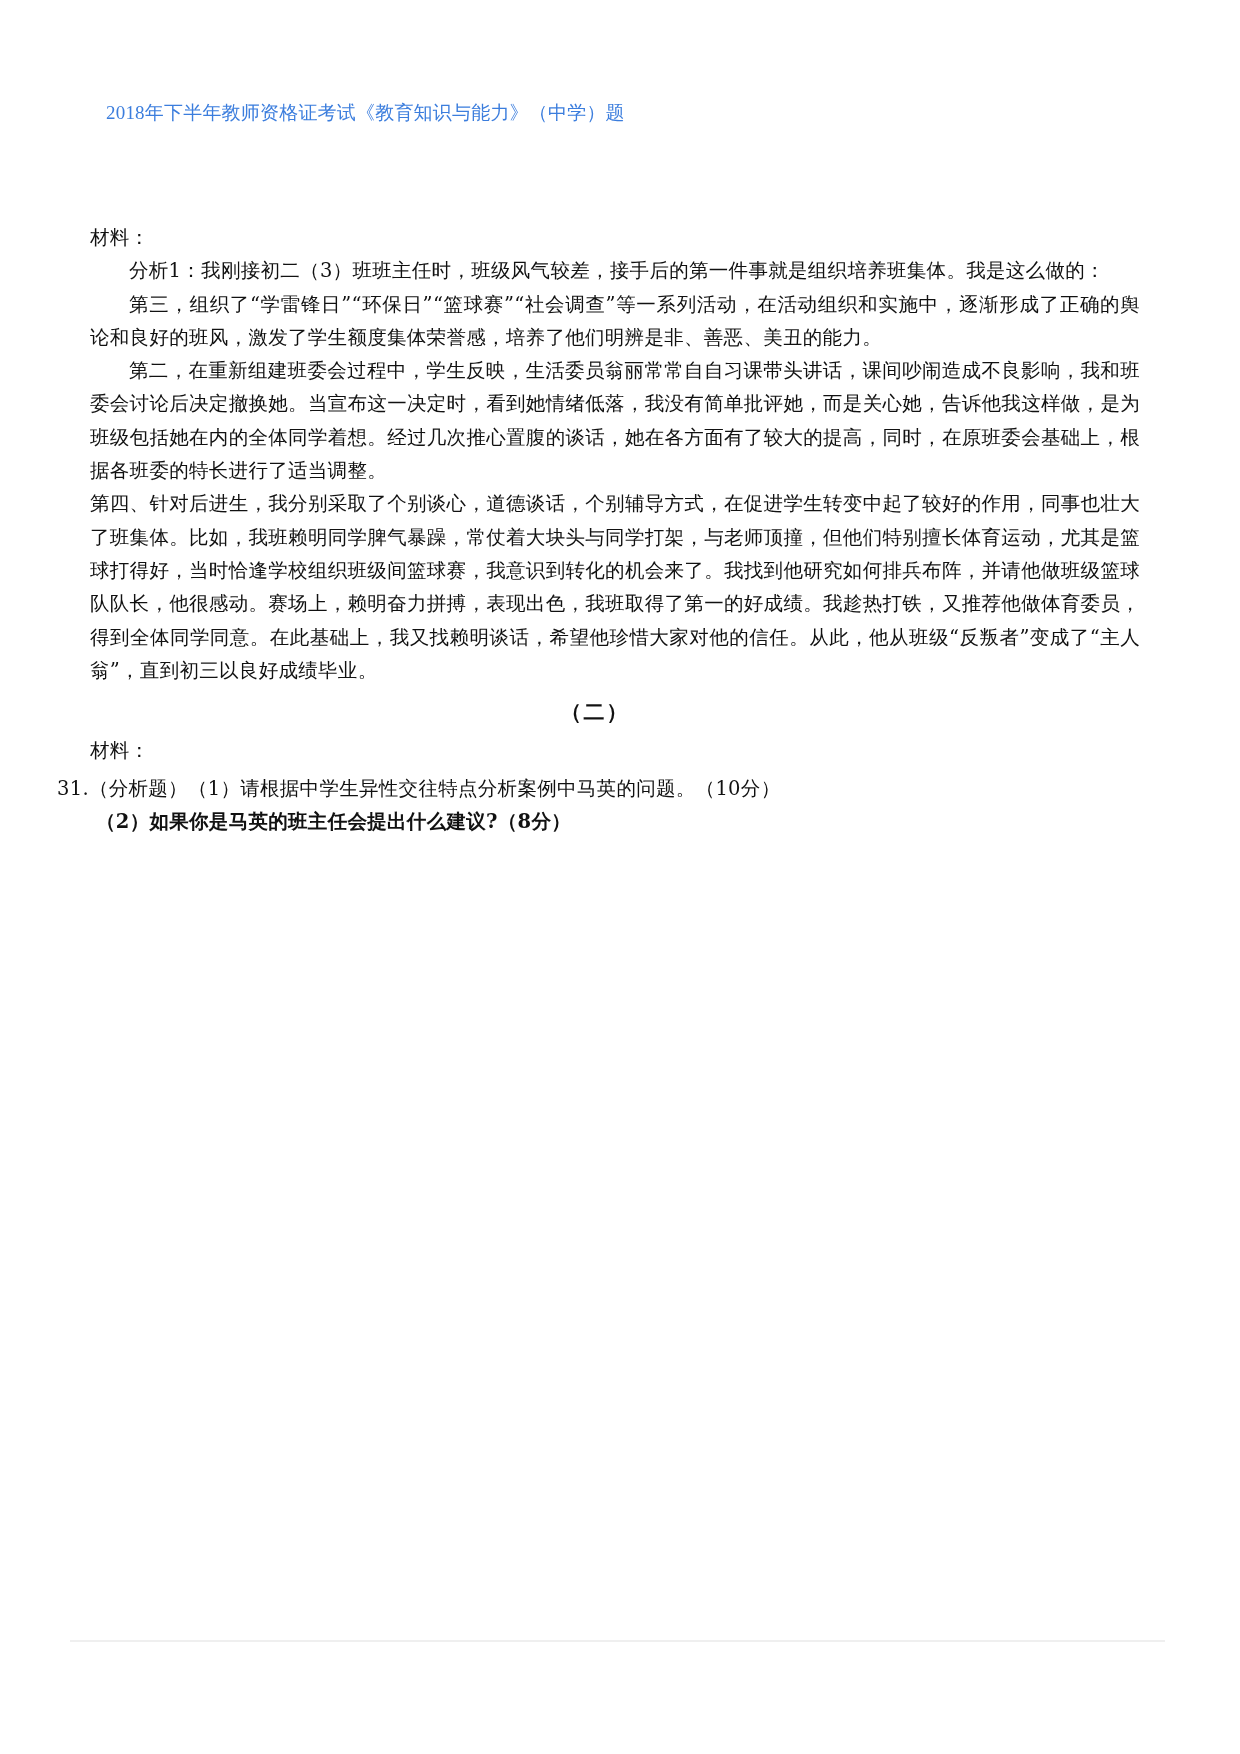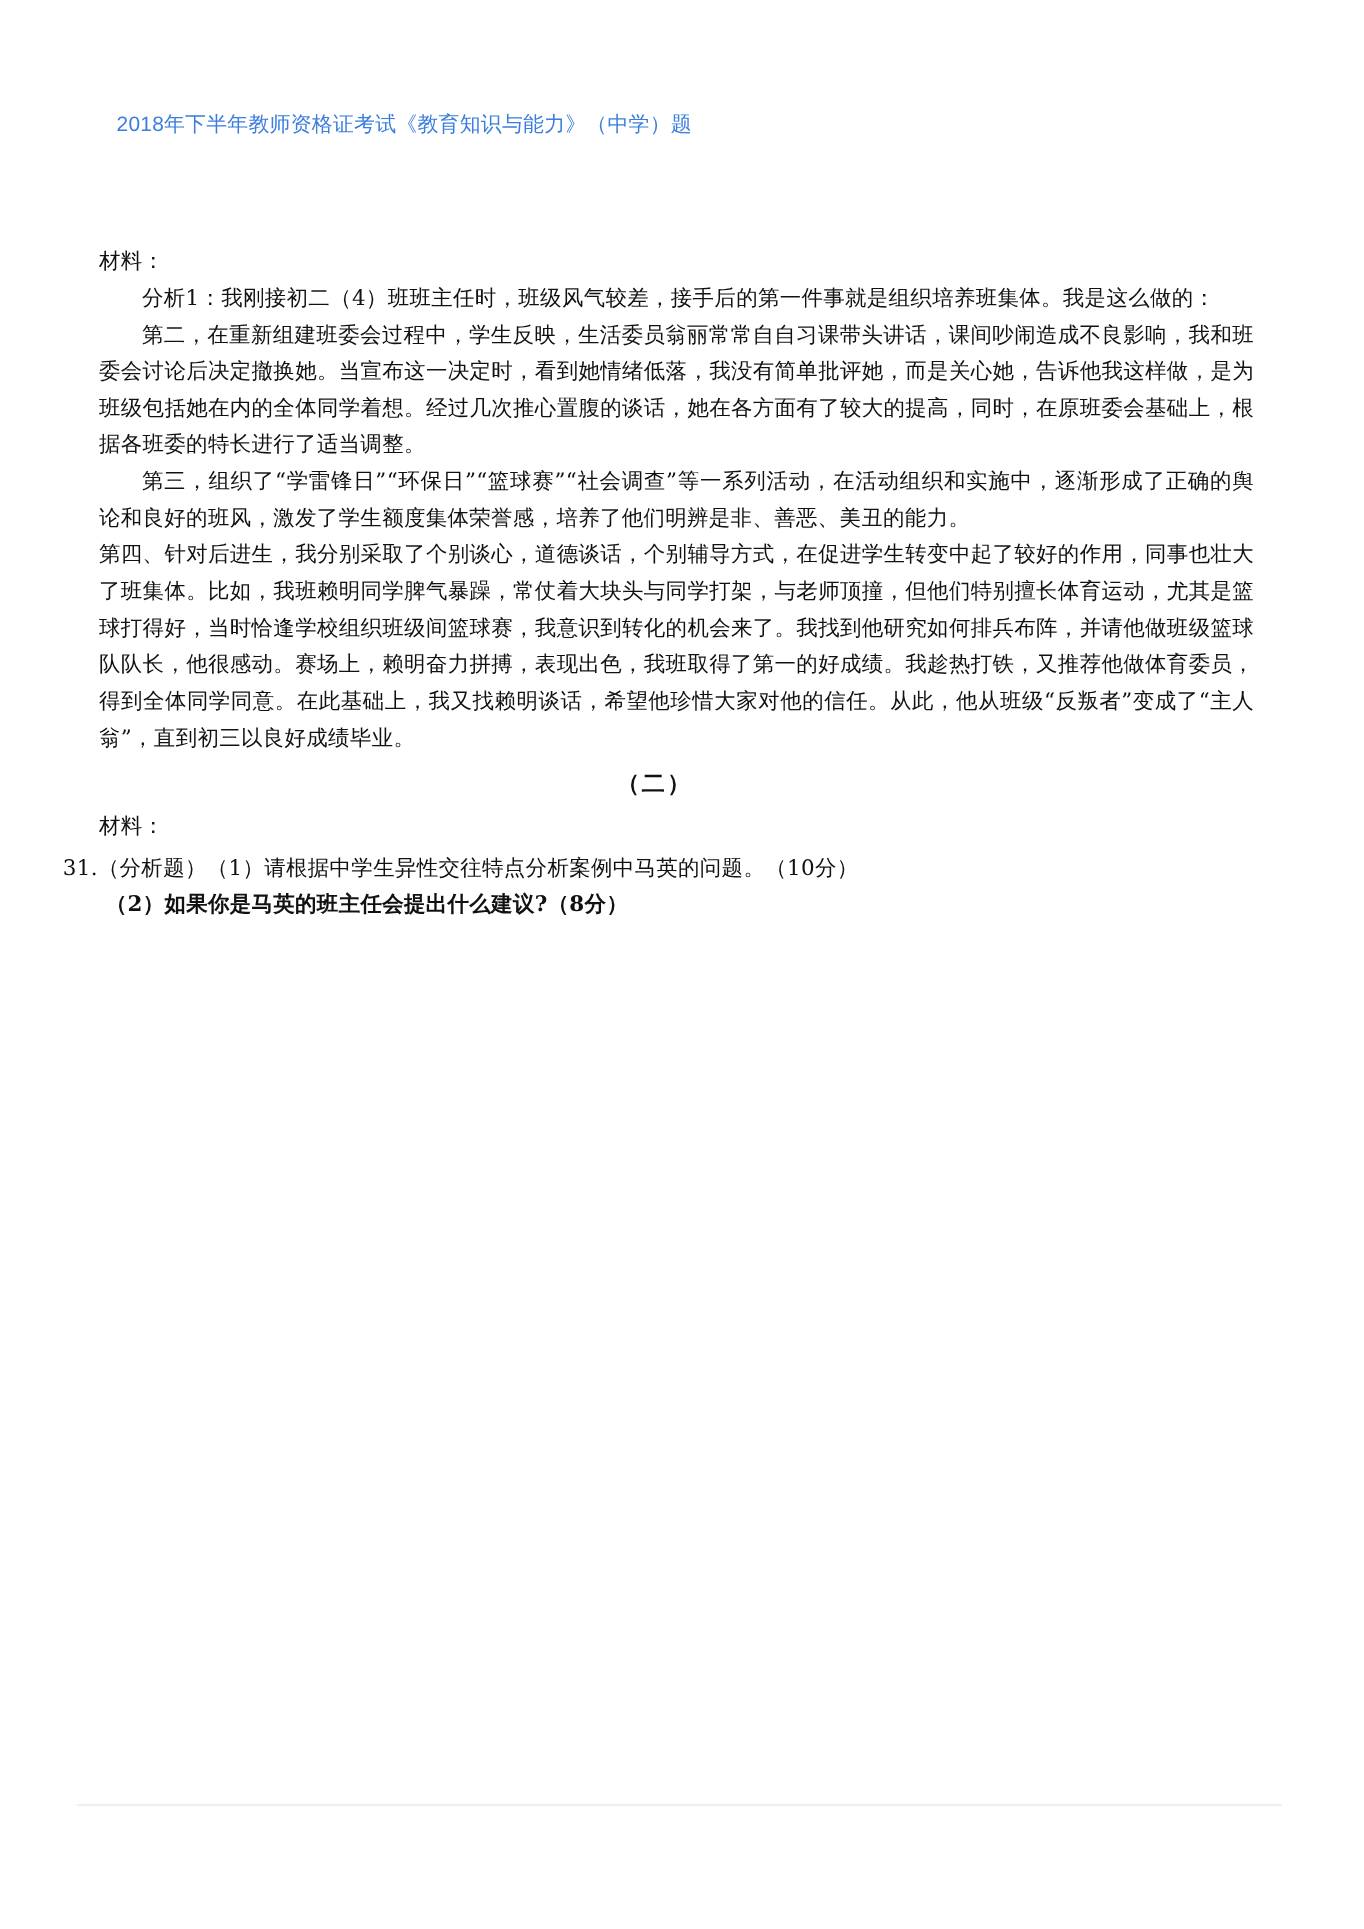--- a/index.html
+++ b/index.html
@@ -3,21 +3,21 @@
   <meta charset="utf-8">
   <style>
     html, body { margin: 0; padding: 0; background: #ffffff; }
     body {
       width: 1240px; height: 1754px; position: relative; overflow: hidden;
       font-family: "DejaVu Serif", "Liberation Serif", serif;
       color: #111111;
     }
     .doc-title {
       position: absolute; left: 106px; top: 100px;
-      font-family: Liberation Sans, sans-serif;
+      font-family: Liberation Serif, serif;
       font-size: 19px; color: #3b7ddd; letter-spacing: 0.2px;
     }
     .content {
       position: absolute; left: 90px; top: 190px; width: 1050px;
       font-size: 19.5px; line-height: 33.3px;
       letter-spacing: 0.3px; text-align: justify; margin-top: 31px;
     }
     .label { margin: 0; }
     .para { margin: 0; text-indent: 2em; }
     .para.noindent { text-indent: 0; }
@@ -34,23 +34,23 @@
       background: #efefef;
     }
   </style>
 </head>
 <body>
 
 <div class="doc-title">2018年下半年教师资格证考试《教育知识与能力》（中学）题</div>
 
 <div class="content">
   <p class="label">材料：</p>
-  <p class="para">分析1：我刚接初二（4）班班主任时，班级风气较差，接手后的第一件事就是组织培养班集体。我是这么做的：</p>
+  <p class="para">分析1：我刚接初二（3）班班主任时，班级风气较差，接手后的第一件事就是组织培养班集体。我是这么做的：</p>
+  <p class="para">第三，组织了“学雷锋日”“环保日”“篮球赛”“社会调查”等一系列活动，在活动组织和实施中，逐渐形成了正确的舆论和良好的班风，激发了学生额度集体荣誉感，培养了他们明辨是非、善恶、美丑的能力。</p>
   <p class="para">第二，在重新组建班委会过程中，学生反映，生活委员翁丽常常自自习课带头讲话，课间吵闹造成不良影响，我和班委会讨论后决定撤换她。当宣布这一决定时，看到她情绪低落，我没有简单批评她，而是关心她，告诉他我这样做，是为班级包括她在内的全体同学着想。经过几次推心置腹的谈话，她在各方面有了较大的提高，同时，在原班委会基础上，根据各班委的特长进行了适当调整。</p>
-  <p class="para">第三，组织了“学雷锋日”“环保日”“篮球赛”“社会调查”等一系列活动，在活动组织和实施中，逐渐形成了正确的舆论和良好的班风，激发了学生额度集体荣誉感，培养了他们明辨是非、善恶、美丑的能力。</p>
   <p class="para noindent">第四、针对后进生，我分别采取了个别谈心，道德谈话，个别辅导方式，在促进学生转变中起了较好的作用，同事也壮大了班集体。比如，我班赖明同学脾气暴躁，常仗着大块头与同学打架，与老师顶撞，但他们特别擅长体育运动，尤其是篮球打得好，当时恰逢学校组织班级间篮球赛，我意识到转化的机会来了。我找到他研究如何排兵布阵，并请他做班级篮球队队长，他很感动。赛场上，赖明奋力拼搏，表现出色，我班取得了第一的好成绩。我趁热打铁，又推荐他做体育委员，得到全体同学同意。在此基础上，我又找赖明谈话，希望他珍惜大家对他的信任。从此，他从班级“反叛者”变成了“主人翁”，直到初三以良好成绩毕业。</p>
 
   <p class="section-heading">（二）</p>
 
   <p class="label">材料：</p>
   <p class="question">31.（分析题）（1）请根据中学生异性交往特点分析案例中马英的问题。（10分）</p>
   <p class="sub-question">（2）如果你是马英的班主任会提出什么建议?（8分）</p>
 </div>
 
 <div class="divider"></div>

